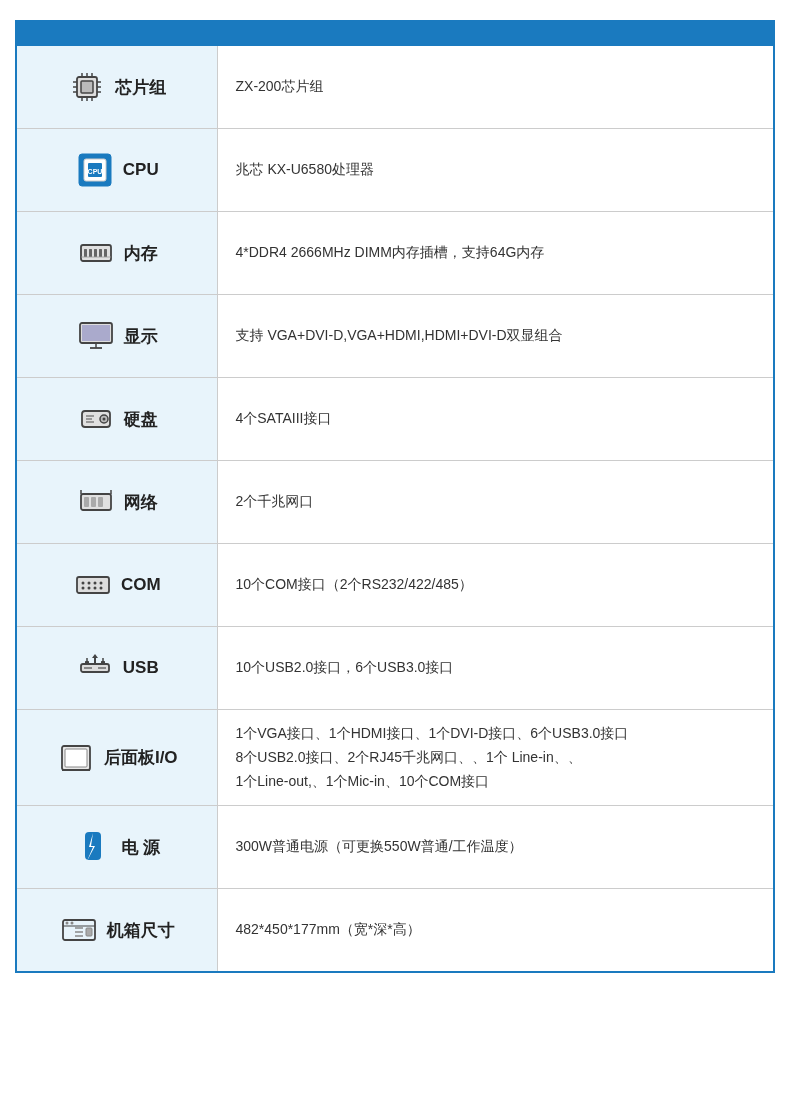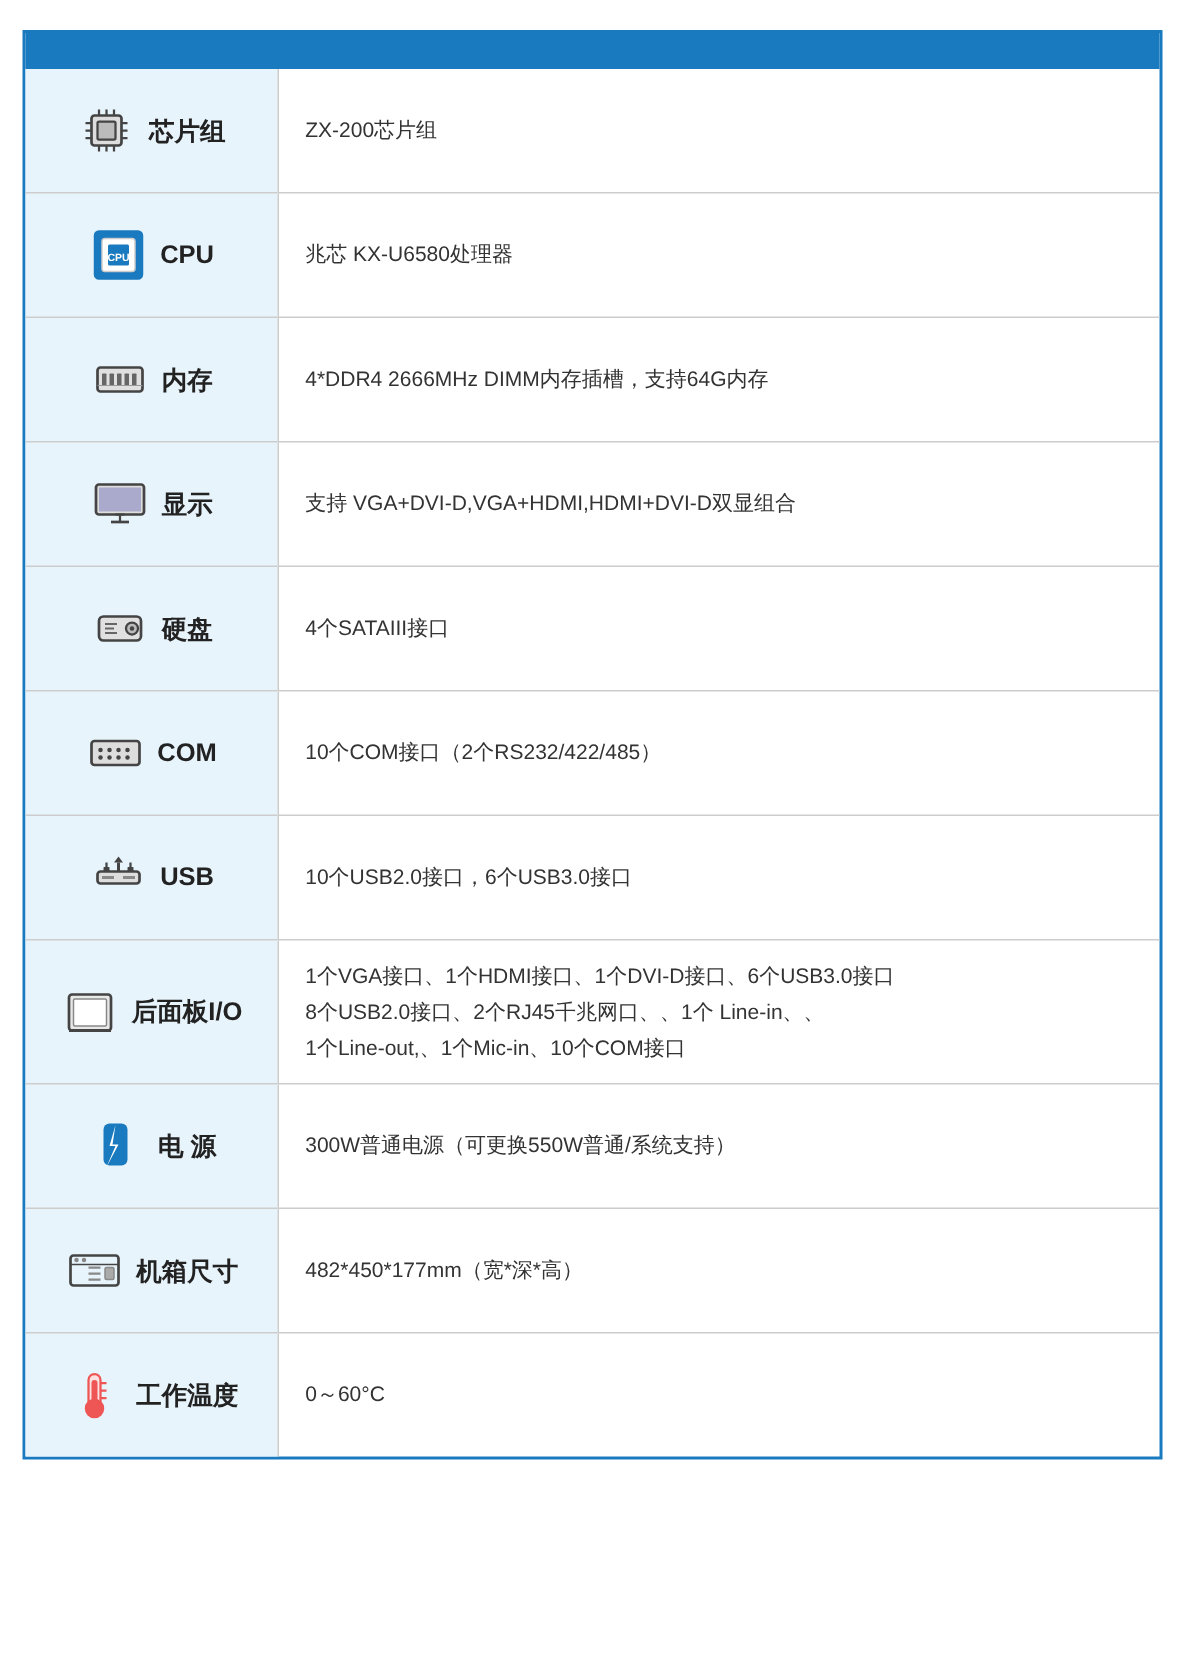--- a/index.html
+++ b/index.html
@@ -27,21 +27,21 @@
       width: 100%;
       border-collapse: collapse;
     }
     .table-wrap tr {
       border-bottom: 1px solid #ccc;
     }
     .table-wrap tr:last-child {
       border-bottom: none;
     }
     .label-cell {
-      width: 168px;
+      width: 200px;
       background: #e8f4fb;
       border-right: 1px solid #ccc;
       padding: 21px 8px;
       vertical-align: middle;
       text-align: center;
     }
     .label-inner {
       display: flex;
       align-items: center;
       justify-content: center;
@@ -174,20 +174,38 @@
               <span class="label-text">硬盘</span>
             </div>
           </td>
           <td class="value-cell">4个SATAIII接口</td>
         </tr>
         <tr>
           <td class="label-cell">
             <div class="label-inner">
               <span class="label-icon">
                 <svg viewBox="0 0 36 36" fill="none" xmlns="http://www.w3.org/2000/svg">
+    <rect x="3" y="10" width="30" height="16" rx="2" stroke="#444" stroke-width="1.8" fill="#e0e0e0"></rect>
+    <rect x="6" y="13" width="5" height="10" rx="1" fill="#aaa"></rect>
+    <rect x="13" y="13" width="5" height="10" rx="1" fill="#aaa"></rect>
+    <rect x="20" y="13" width="5" height="10" rx="1" fill="#aaa"></rect>
+    <line x1="3" y1="10" x2="3" y2="6" stroke="#444" stroke-width="1.5"></line>
+    <line x1="33" y1="10" x2="33" y2="6" stroke="#444" stroke-width="1.5"></line>
+  </svg>
+              </span>
+              <span class="label-text">网络</span>
+            </div>
+          </td>
+          <td class="value-cell">2个千兆网口</td>
+        </tr>
+        <tr>
+          <td class="label-cell">
+            <div class="label-inner">
+              <span class="label-icon">
+                <svg viewBox="0 0 36 36" fill="none" xmlns="http://www.w3.org/2000/svg">
     <rect x="2" y="10" width="32" height="16" rx="2" stroke="#444" stroke-width="1.8" fill="#ddd"></rect>
     <circle cx="8" cy="16" r="1.5" fill="#444"></circle>
     <circle cx="14" cy="16" r="1.5" fill="#444"></circle>
     <circle cx="20" cy="16" r="1.5" fill="#444"></circle>
     <circle cx="26" cy="16" r="1.5" fill="#444"></circle>
     <circle cx="8" cy="21" r="1.5" fill="#444"></circle>
     <circle cx="14" cy="21" r="1.5" fill="#444"></circle>
     <circle cx="20" cy="21" r="1.5" fill="#444"></circle>
     <circle cx="26" cy="21" r="1.5" fill="#444"></circle>
   </svg>
@@ -238,21 +256,21 @@
             <div class="label-inner">
               <span class="label-icon">
                 <svg viewBox="0 0 36 36" fill="none" xmlns="http://www.w3.org/2000/svg">
     <rect x="10" y="3" width="16" height="28" rx="4" fill="#1a7abf"></rect>
     <polygon points="18,4 14,18 18,18 12,32 20,17 16,17" fill="#fff"></polygon>
   </svg>
               </span>
               <span class="label-text">电 源</span>
             </div>
           </td>
-          <td class="value-cell">300W普通电源（可更换550W普通/系统支持）</td>
+          <td class="value-cell">300W普通电源（可更换550W普通/工作温度）</td>
         </tr>
         <tr>
           <td class="label-cell">
             <div class="label-inner">
               <span class="label-icon">
                 <svg viewBox="0 0 36 36" fill="none" xmlns="http://www.w3.org/2000/svg">
     <rect x="2" y="8" width="32" height="20" rx="2" stroke="#444" stroke-width="1.8" fill="none"></rect>
     <line x1="2" y1="14" x2="34" y2="14" stroke="#444" stroke-width="1"></line>
     <circle cx="6" cy="11" r="1.5" fill="#888"></circle>
     <circle cx="11" cy="11" r="1.5" fill="#888"></circle>
@@ -260,33 +278,15 @@
     <line x1="14" y1="16" x2="22" y2="16" stroke="#888" stroke-width="1.5"></line>
     <line x1="14" y1="20" x2="22" y2="20" stroke="#888" stroke-width="1.5"></line>
     <line x1="14" y1="24" x2="22" y2="24" stroke="#888" stroke-width="1.5"></line>
   </svg>
               </span>
               <span class="label-text">机箱尺寸</span>
             </div>
           </td>
           <td class="value-cell">482*450*177mm（宽*深*高）</td>
         </tr>
-        <tr>
-          <td class="label-cell">
-            <div class="label-inner">
-              <span class="label-icon">
-                <svg viewBox="0 0 36 36" fill="none" xmlns="http://www.w3.org/2000/svg">
-    <rect x="14" y="4" width="8" height="22" rx="4" stroke="#e55" stroke-width="1.5" fill="#ffe0e0"></rect>
-    <circle cx="18" cy="27" r="6" fill="#e55" stroke="#e55" stroke-width="1"></circle>
-    <rect x="16" y="8" width="4" height="18" rx="2" fill="#e55"></rect>
-    <line x1="22" y1="10" x2="26" y2="10" stroke="#e55" stroke-width="1.5"></line>
-    <line x1="22" y1="15" x2="26" y2="15" stroke="#e55" stroke-width="1.5"></line>
-    <line x1="22" y1="20" x2="26" y2="20" stroke="#e55" stroke-width="1.5"></line>
-  </svg>
-              </span>
-              <span class="label-text">工作温度</span>
-            </div>
-          </td>
-          <td class="value-cell">0～60°C</td>
-        </tr>
       </tbody>
   </table>
 </div>
 
 </body></html>

